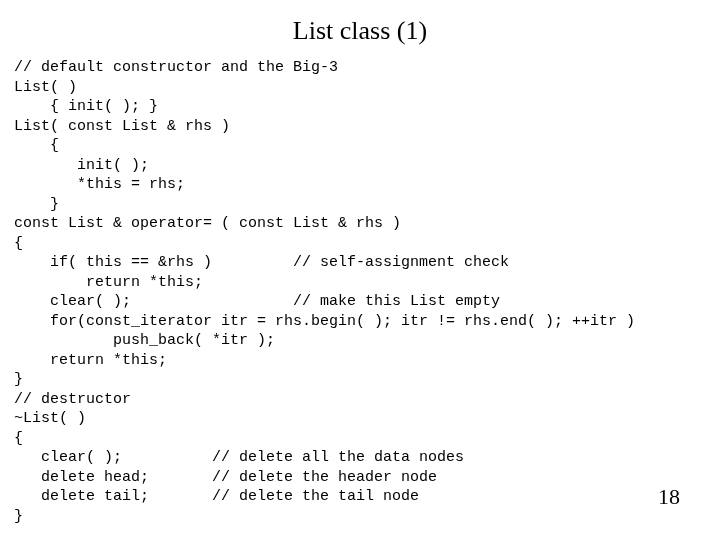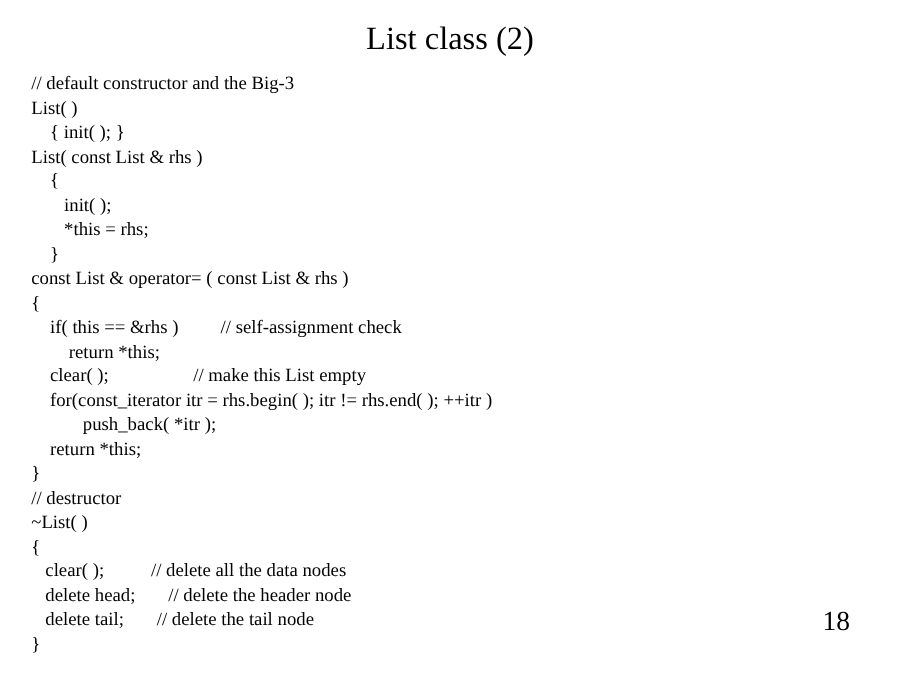--- a/index.html
+++ b/index.html
@@ -18,39 +18,39 @@
     box-sizing: border-box;
     padding: 16px 14px 14px 14px;
   }
   .title {
     text-align: center;
     font-size: 26px;
     margin: 0 0 12px 0;
     font-weight: normal;
   }
   pre.code {
-    font-family: Liberation Serif, serif;
+    font-family: Liberation Mono, monospace;
     font-size: 15px;
     line-height: 1.3;
     white-space: pre;
-    margin: 11px;
+    margin: 0;
   }
   .page-number {
     position: absolute;
     bottom: 30px;
     right: 40px;
     font-family: "Times New Roman", Times, serif;
     font-size: 22px;
   }
 </style>
 </head>
 <body>
 
 <div class="slide">
-  <h1 class="title">List class (2)</h1>
+  <h1 class="title">List class (1)</h1>
   <pre class="code">// default constructor and the Big-3
 List( )
     { init( ); }
 List( const List &amp; rhs )
     {
        init( );
        *this = rhs;
     }
 const List &amp; operator= ( const List &amp; rhs )
 {

